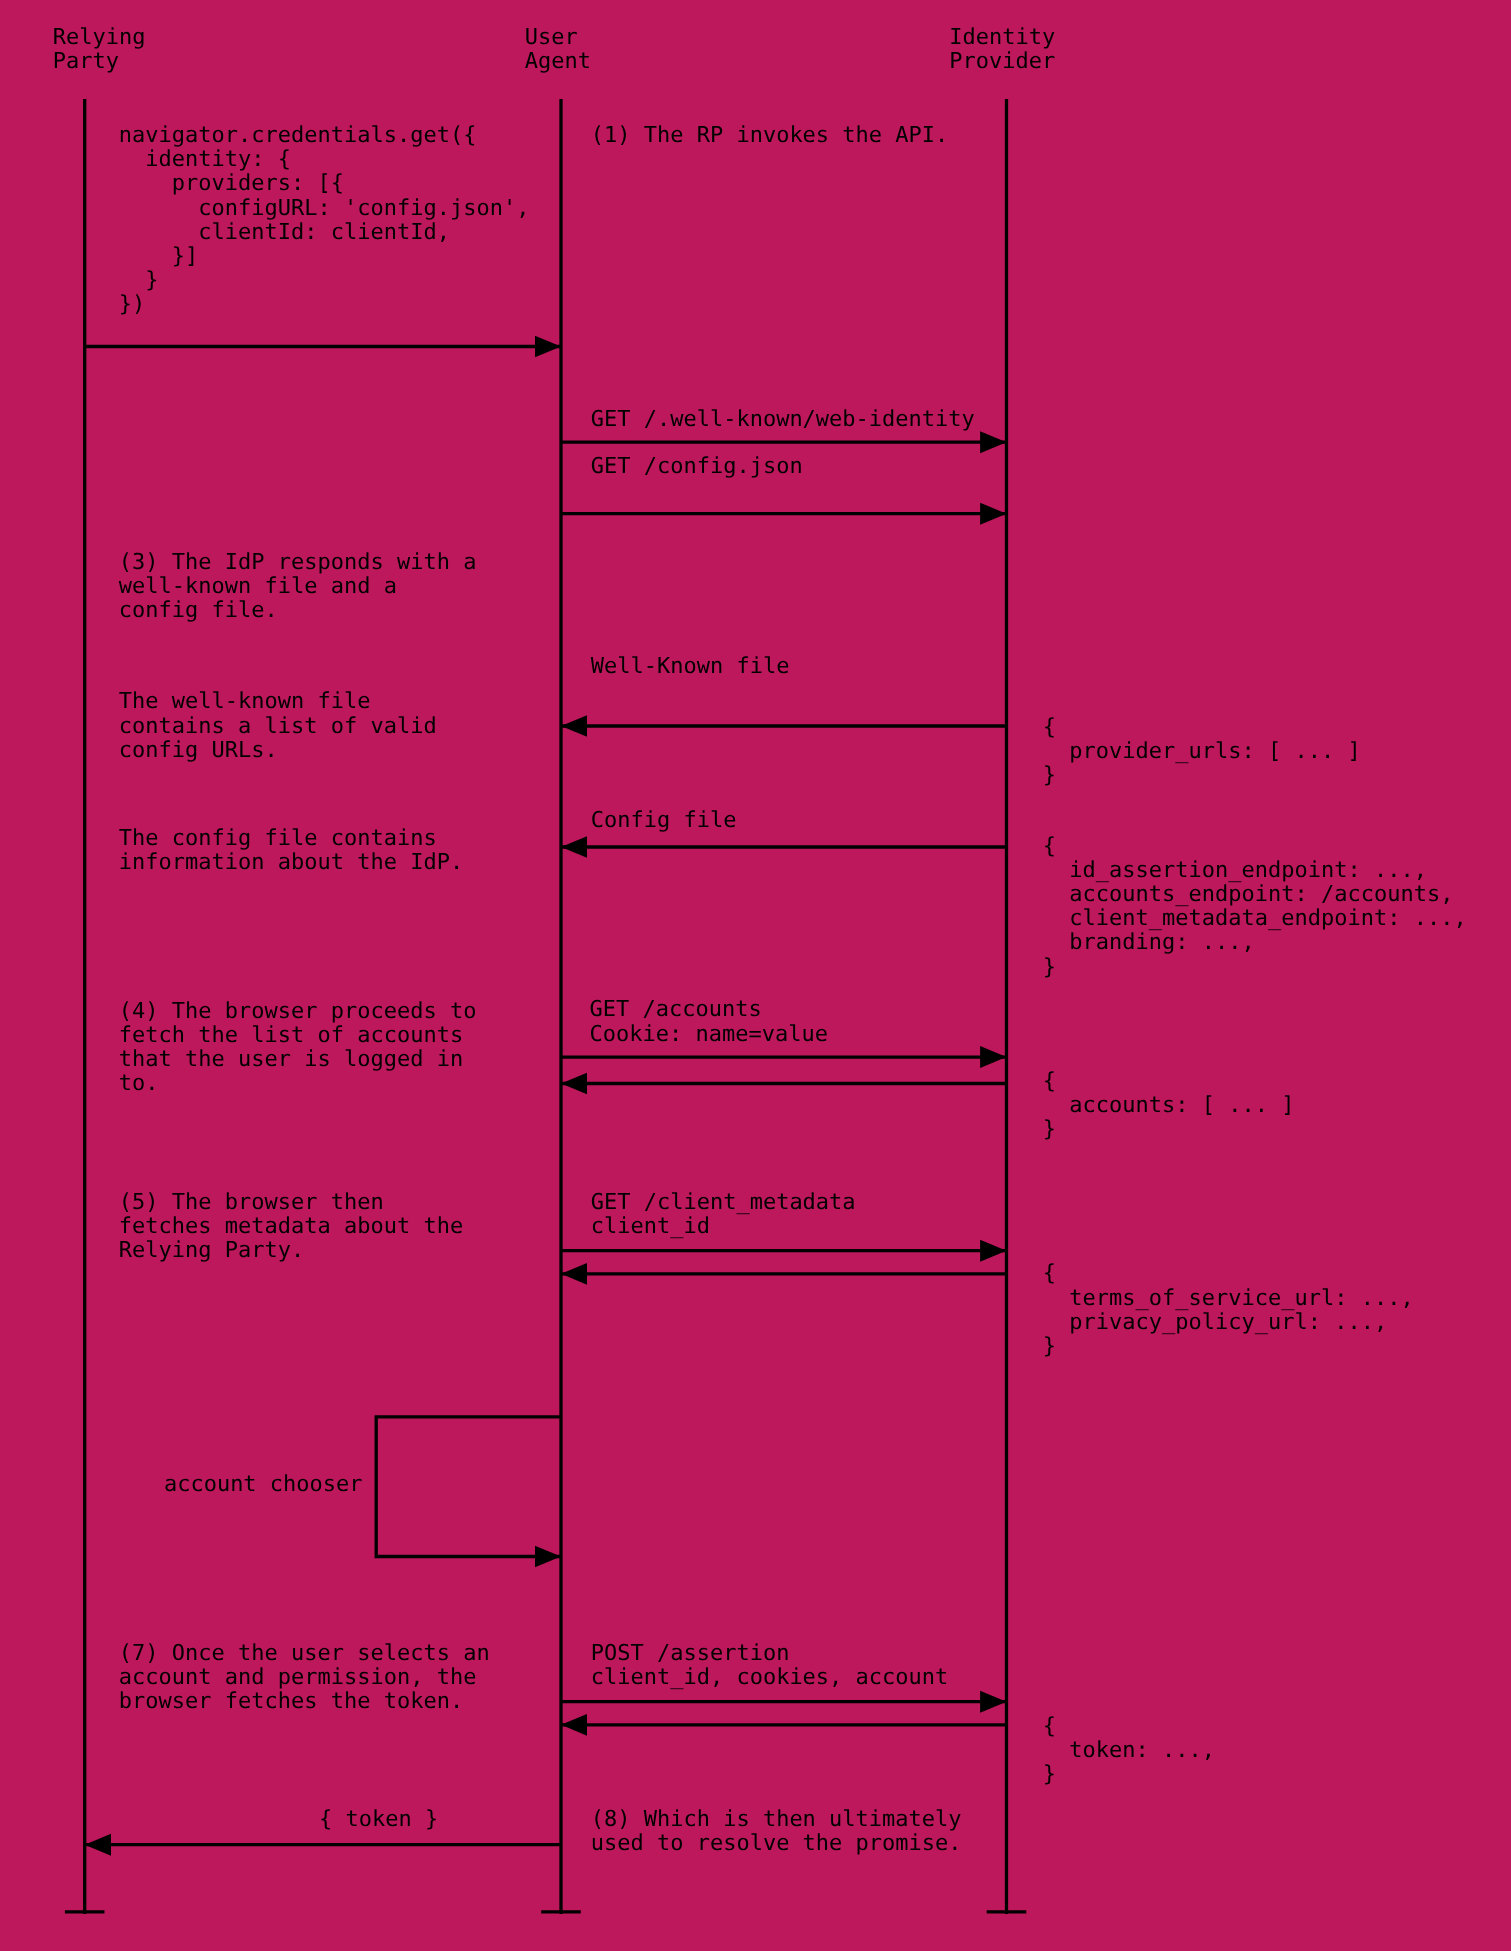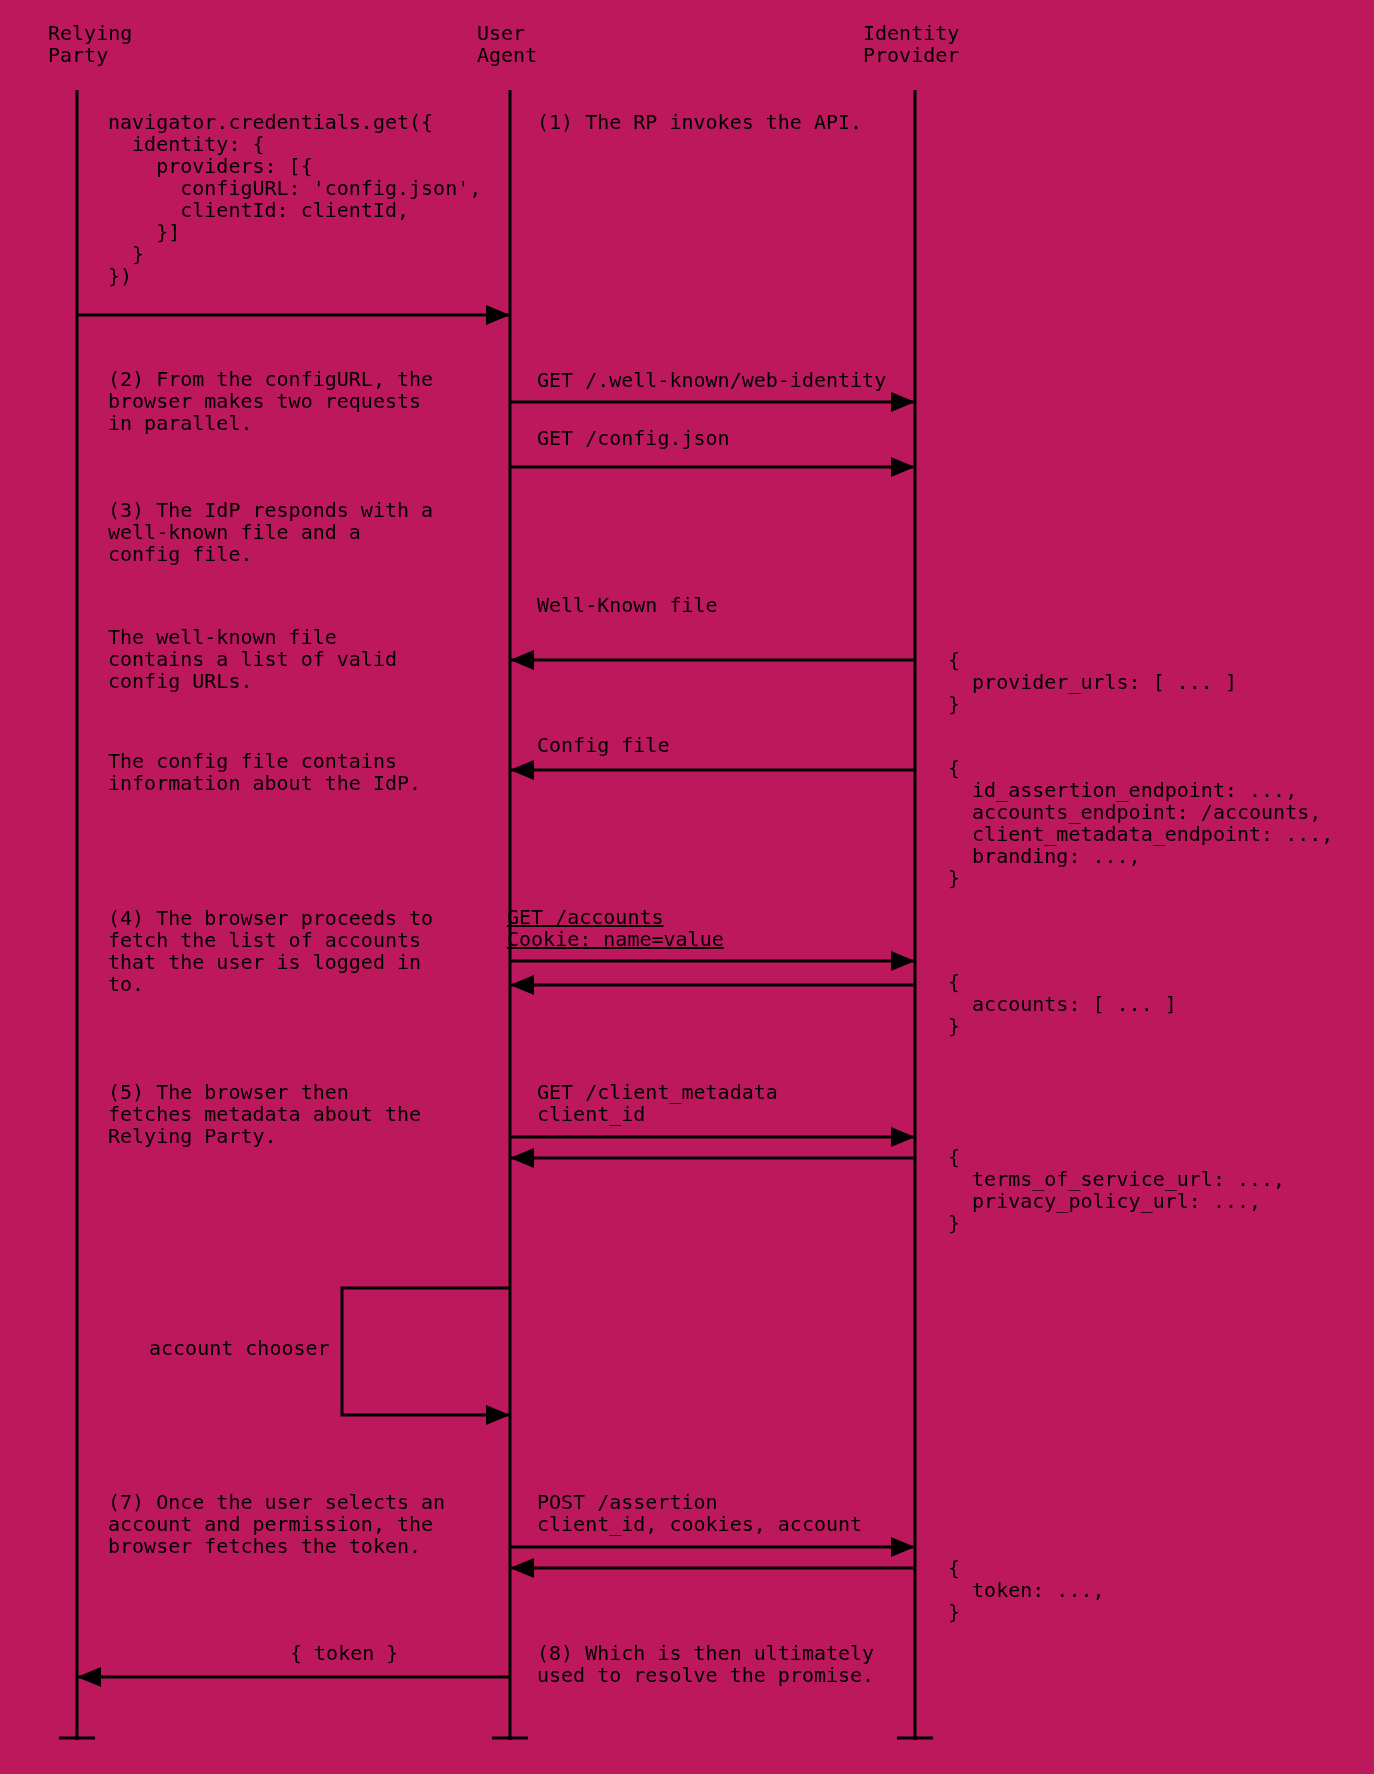--- a/index.html
+++ b/index.html
@@ -72,25 +72,22 @@
   <pre style="left:108px; top:111px;">navigator.credentials.get({
   identity: {
     providers: [{
       configURL: 'config.json',
       clientId: clientId,
     }]
   }
 })</pre>
   <pre style="left:537px; top:111px;">(1) The RP invokes the API.</pre>
 
-  <pre style="left:108px; top:368px;">(2) From the configURL, the
-browser makes two requests
-in parallel.</pre>
   <pre style="left:537px; top:369px;">GET /.well-known/web-identity</pre>
-  <pre style="left:537px; top:427px;text-align:right;">GET /config.json</pre>
+  <pre style="left:537px; top:412px;text-align:right;">GET /config.json</pre>
 
   <pre style="left:108px; top:499px;">(3) The IdP responds with a
 well-known file and a
 config file.</pre>
   <pre style="left:108px; top:626px;">The well-known file
 contains a list of valid
 config URLs.</pre>
   <pre style="left:537px; top:594px;">Well-Known file</pre>
   <pre style="left:948px; top:649px;">{
   provider_urls: [ ... ]
@@ -102,21 +99,21 @@
   id_assertion_endpoint: ...,
   accounts_endpoint: /accounts,
   client_metadata_endpoint: ...,
   branding: ...,
 }</pre>
 
   <pre style="left:108px; top:907px;">(4) The browser proceeds to
 fetch the list of accounts
 that the user is logged in
 to.</pre>
-  <pre style="left:507px; top:906px;text-decoration:underline;">GET /accounts
+  <pre style="left:536px; top:906px;">GET /accounts
 Cookie: name=value</pre>
   <pre style="left:948px; top:971px;">{
   accounts: [ ... ]
 }</pre>
 
   <pre style="left:108px; top:1081px;">(5) The browser then
 fetches metadata about the
 Relying Party.</pre>
   <pre style="left:537px; top:1081px;">GET /client_metadata
 client_id</pre>

